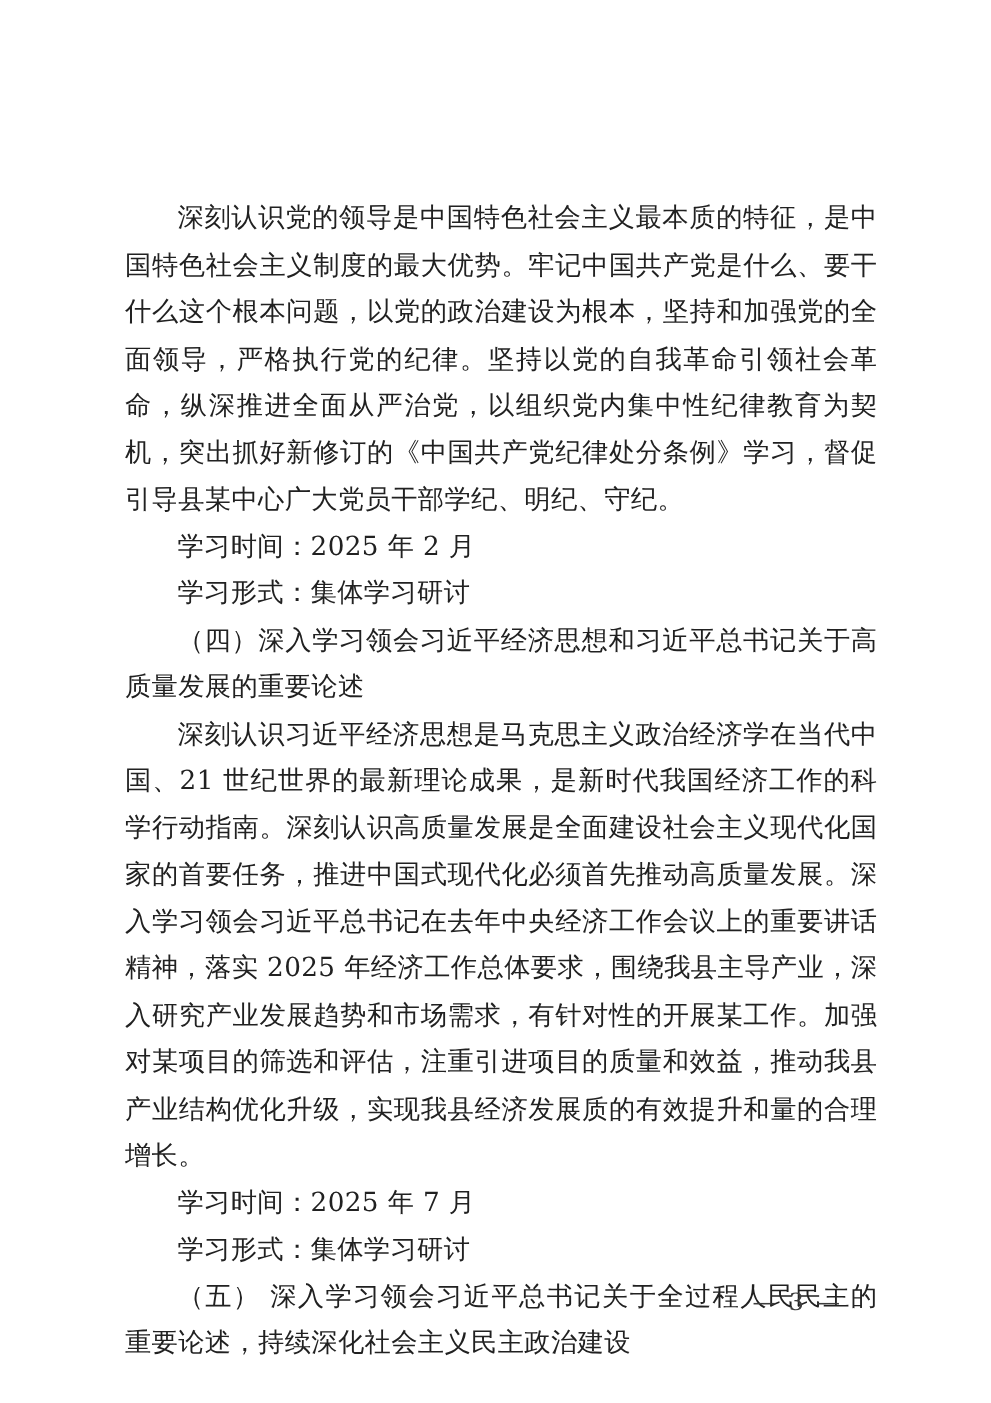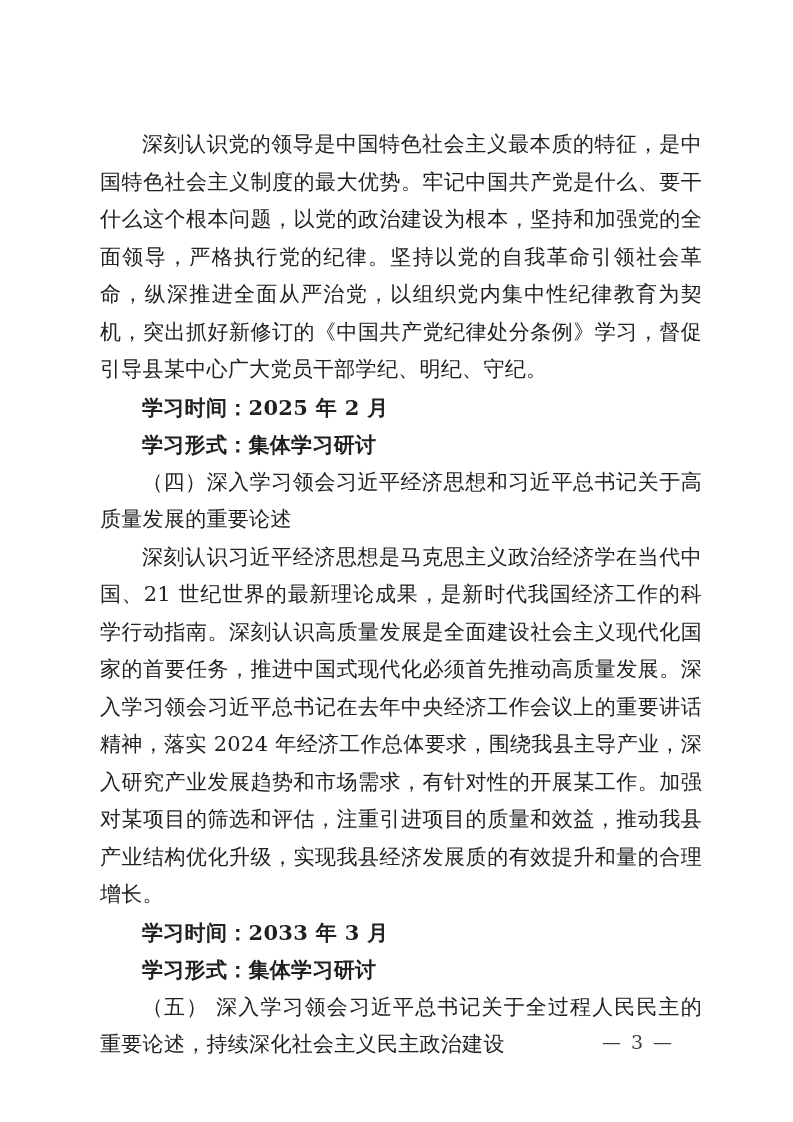--- a/index.html
+++ b/index.html
@@ -13,39 +13,39 @@
     width: 793px;
     height: 1122px;
     background: #ffffff;
     font-family: "DejaVu Serif", "Liberation Serif", serif;
     color: #212121;
     overflow: hidden;
   }
   .content {
     position: absolute;
     left: 100px;
-    top: 126px;
+    top: 156px;
     width: 602px;
   }
   .content p {
     margin: 0;
     padding: 0;
     font-size: 21px;
     line-height: 37.5px;
     text-align: justify;
     text-indent: 2em;
     letter-spacing: 0.3px;
     word-break: break-all;
   }
   .section-heading {
     font-weight: 400;
   }
   .meta-line {
     
-    font-weight: 700;
+    font-weight: 400;
   }
   .page-number {
     position: absolute;
     top: 1031px;
     left: 594px;
     width: 88px;
     text-align: center;
     font-size: 19px;
     line-height: 22px;
     color: #3d3d3d;
@@ -61,23 +61,23 @@
   <div class="content">
 
     <p class="body-para">深刻认识党的领导是中国特色社会主义最本质的特征，是中国特色社会主义制度的最大优势。牢记中国共产党是什么、要干什么这个根本问题，以党的政治建设为根本，坚持和加强党的全面领导，严格执行党的纪律。坚持以党的自我革命引领社会革命，纵深推进全面从严治党，以组织党内集中性纪律教育为契机，突出抓好新修订的《中国共产党纪律处分条例》学习，督促引导县某中心广大党员干部学纪、明纪、守纪。</p>
 
     <p class="meta-line">学习时间：2025 年 2 月</p>
 
     <p class="meta-line">学习形式：集体学习研讨</p>
 
     <p class="section-heading">（四）深入学习领会习近平经济思想和习近平总书记关于高质量发展的重要论述</p>
 
-    <p class="body-para">深刻认识习近平经济思想是马克思主义政治经济学在当代中国、21 世纪世界的最新理论成果，是新时代我国经济工作的科学行动指南。深刻认识高质量发展是全面建设社会主义现代化国家的首要任务，推进中国式现代化必须首先推动高质量发展。深入学习领会习近平总书记在去年中央经济工作会议上的重要讲话精神，落实 2024 年经济工作总体要求，围绕我县主导产业，深入研究产业发展趋势和市场需求，有针对性的开展某工作。加强对某项目的筛选和评估，注重引进项目的质量和效益，推动我县产业结构优化升级，实现我县经济发展质的有效提升和量的合理增长。</p>
+    <p class="body-para">深刻认识习近平经济思想是马克思主义政治经济学在当代中国、21 世纪世界的最新理论成果，是新时代我国经济工作的科学行动指南。深刻认识高质量发展是全面建设社会主义现代化国家的首要任务，推进中国式现代化必须首先推动高质量发展。深入学习领会习近平总书记在去年中央经济工作会议上的重要讲话精神，落实 2025 年经济工作总体要求，围绕我县主导产业，深入研究产业发展趋势和市场需求，有针对性的开展某工作。加强对某项目的筛选和评估，注重引进项目的质量和效益，推动我县产业结构优化升级，实现我县经济发展质的有效提升和量的合理增长。</p>
 
-    <p class="meta-line">学习时间：2033 年 3 月</p>
+    <p class="meta-line">学习时间：2025 年 7 月</p>
 
     <p class="meta-line">学习形式：集体学习研讨</p>
 
     <p class="section-heading">（五） 深入学习领会习近平总书记关于全过程人民民主的重要论述，持续深化社会主义民主政治建设</p>
 
   </div>
 
   <div class="page-number">— 3 —</div>
 
 </div>

